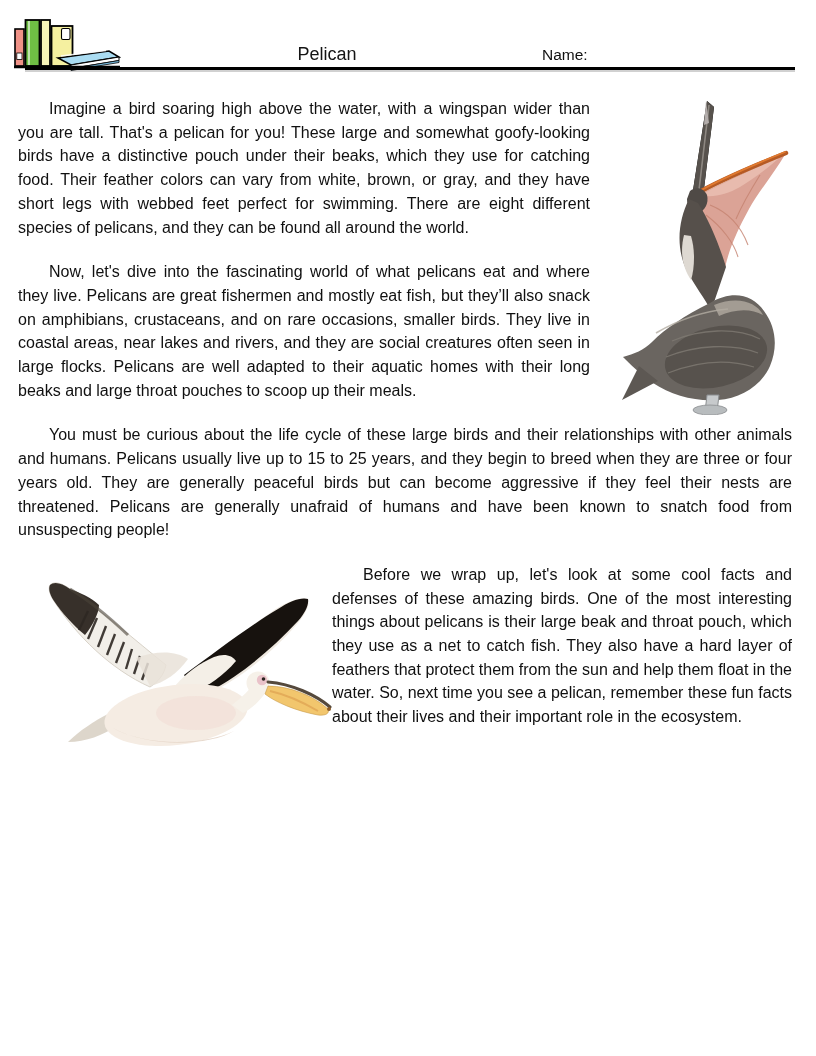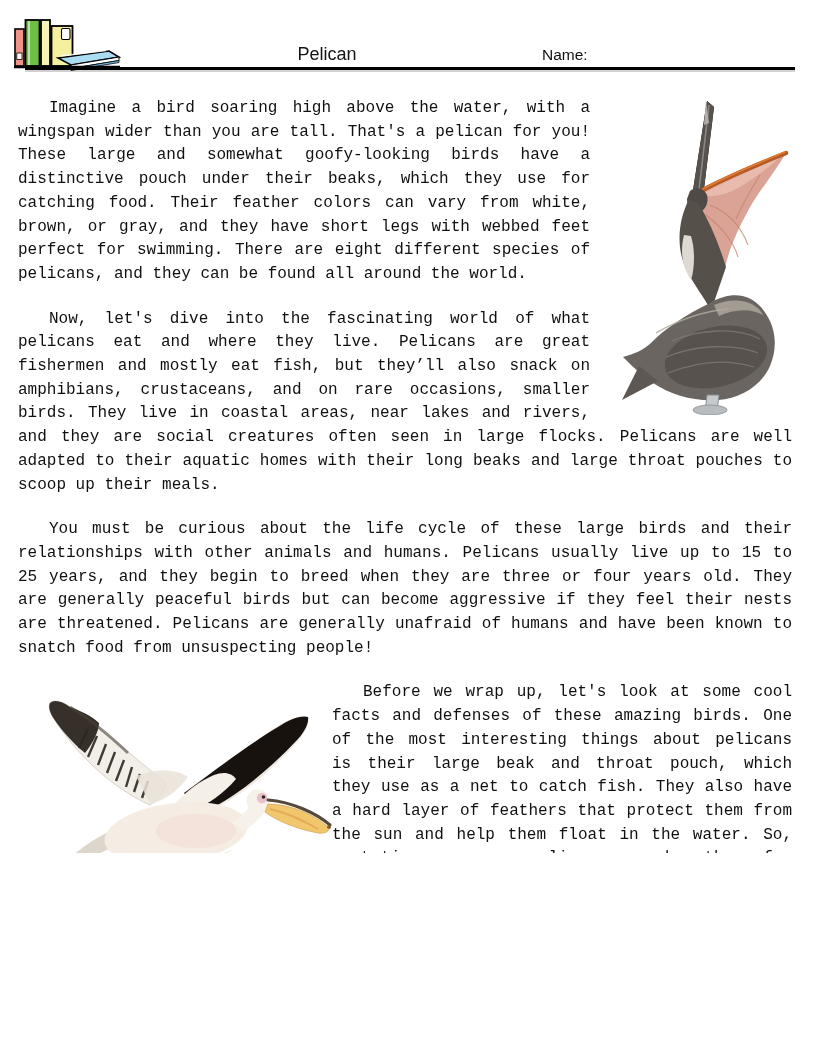--- a/index.html
+++ b/index.html
@@ -15,21 +15,21 @@
   }
   .name-label { position:absolute; left:542px; top:46px; font-size:15.5px; }
   .header-rule {
     position:absolute; left:25px; top:67px; width:770px; height:3px;
     background:#000; box-shadow:0 2px 0 rgba(0,0,0,0.18);
   }
   
   .content { position:absolute; left:18px; top:70px; width:774px; padding-top:27px; }
   p.para {
     font-size:16px; line-height:23.7px; text-align:justify; text-indent:31px;
-    margin:0 0 21px 0; color:#101010;font-family:Liberation Mono, monospace;
+    margin:0 0 21px 0; color:#101010;
   }
   .img-float-right { float:right; width:196px; height:320px; margin:-2px 0 6px 6px; }
   .img-float-left  { float:left;  width:314px; height:212px; margin:0 0 4px 0; }
   .clear { clear:both; }
   
   .footer-rule {
     position:absolute; left:23px; top:996px; width:769px; height:3px;
     background:#000; box-shadow:0 2px 0 rgba(0,0,0,0.15);
   }
   .footer-tab {

